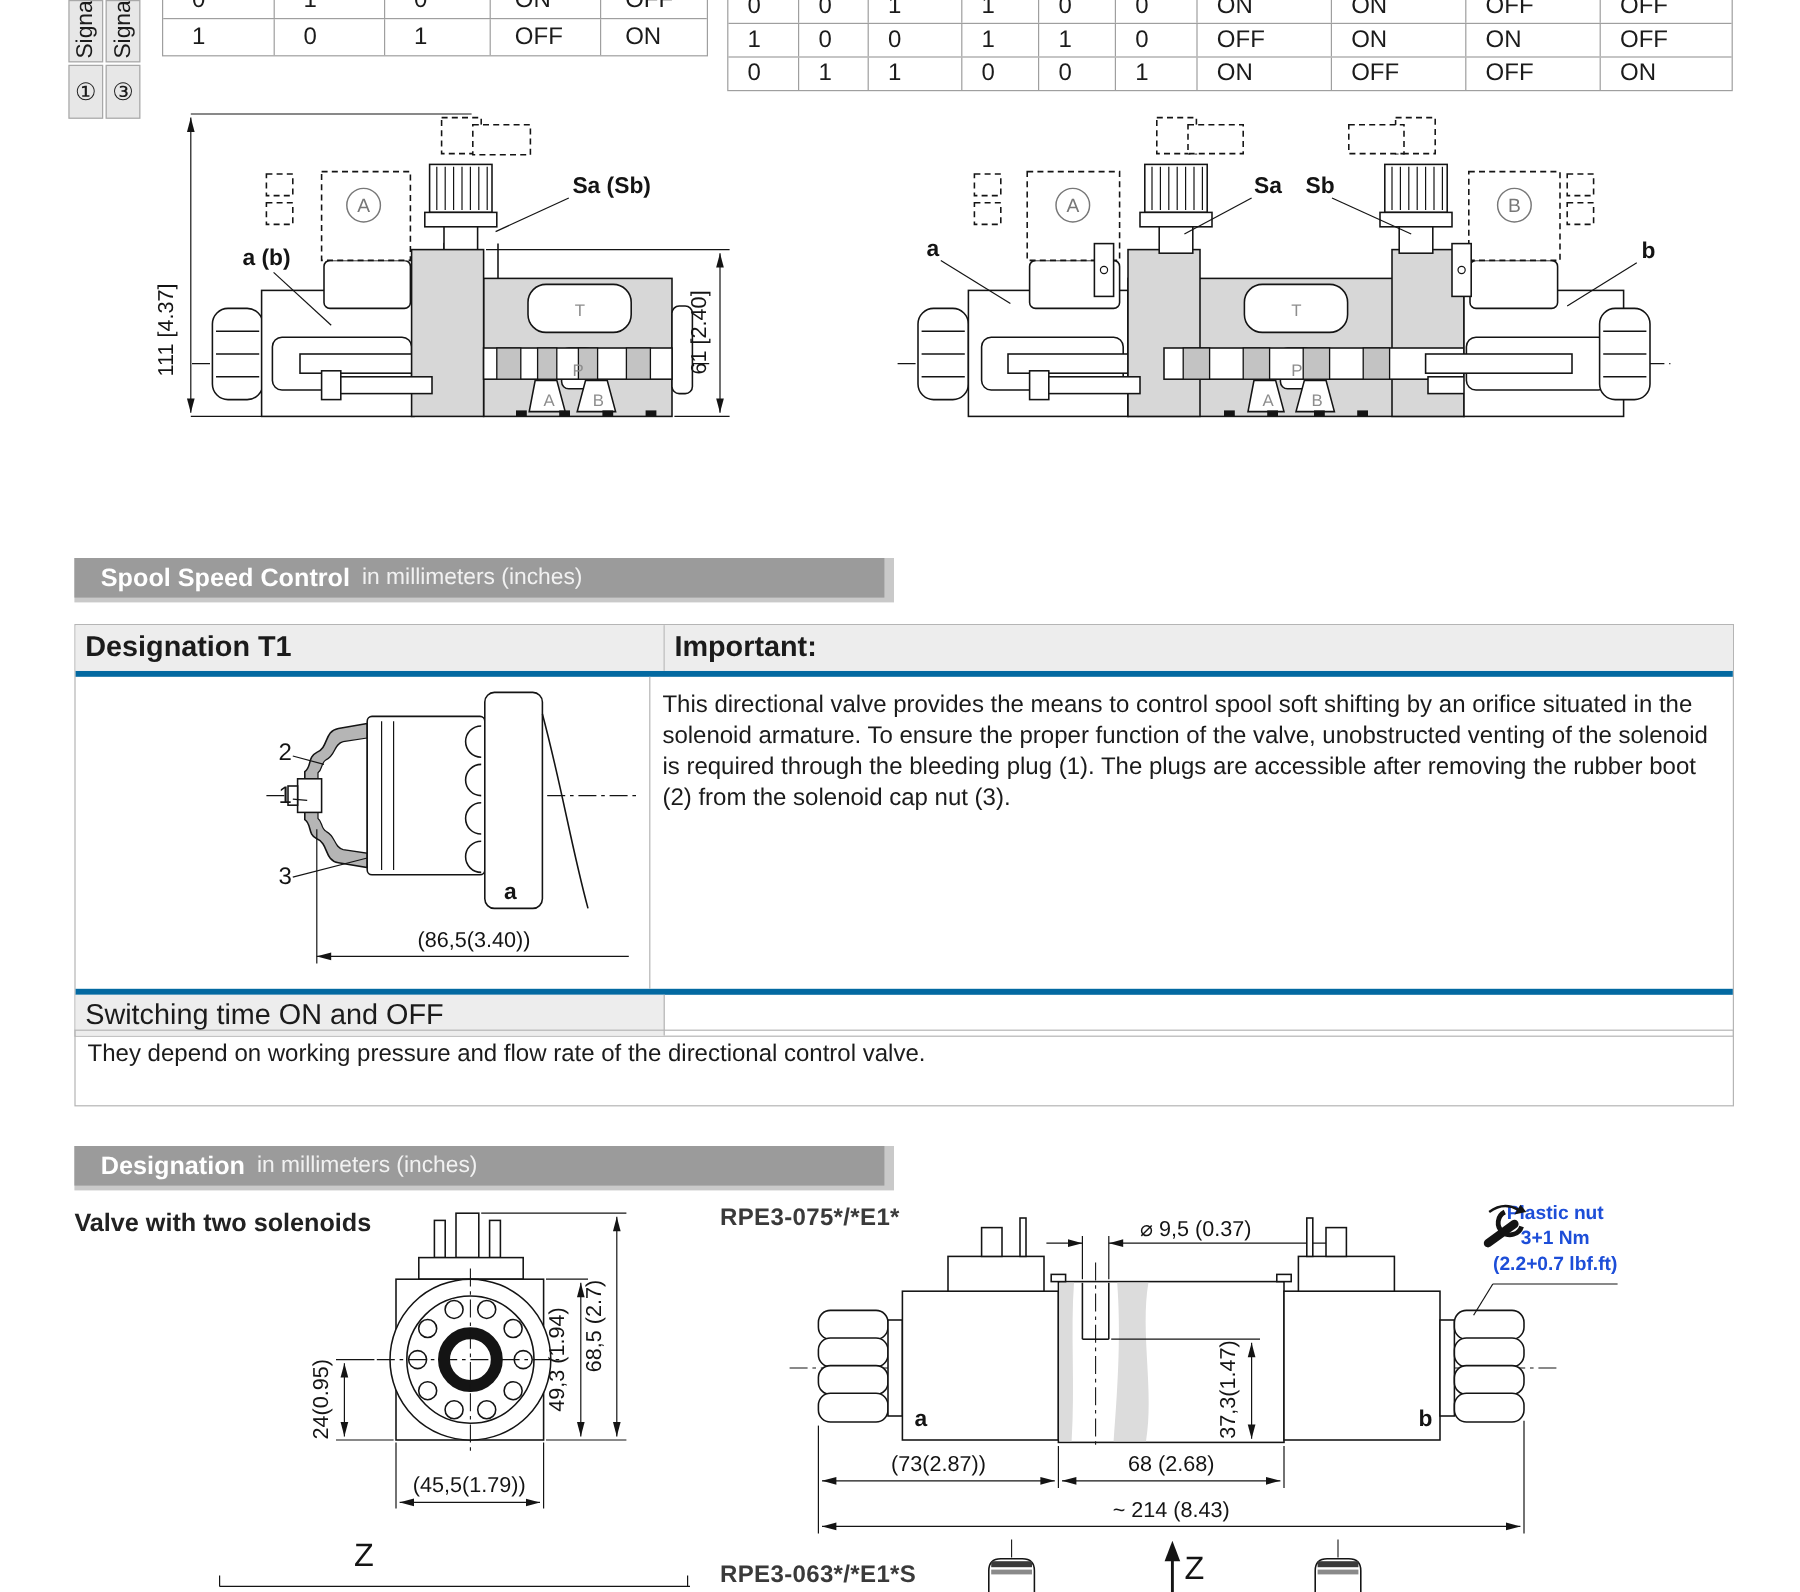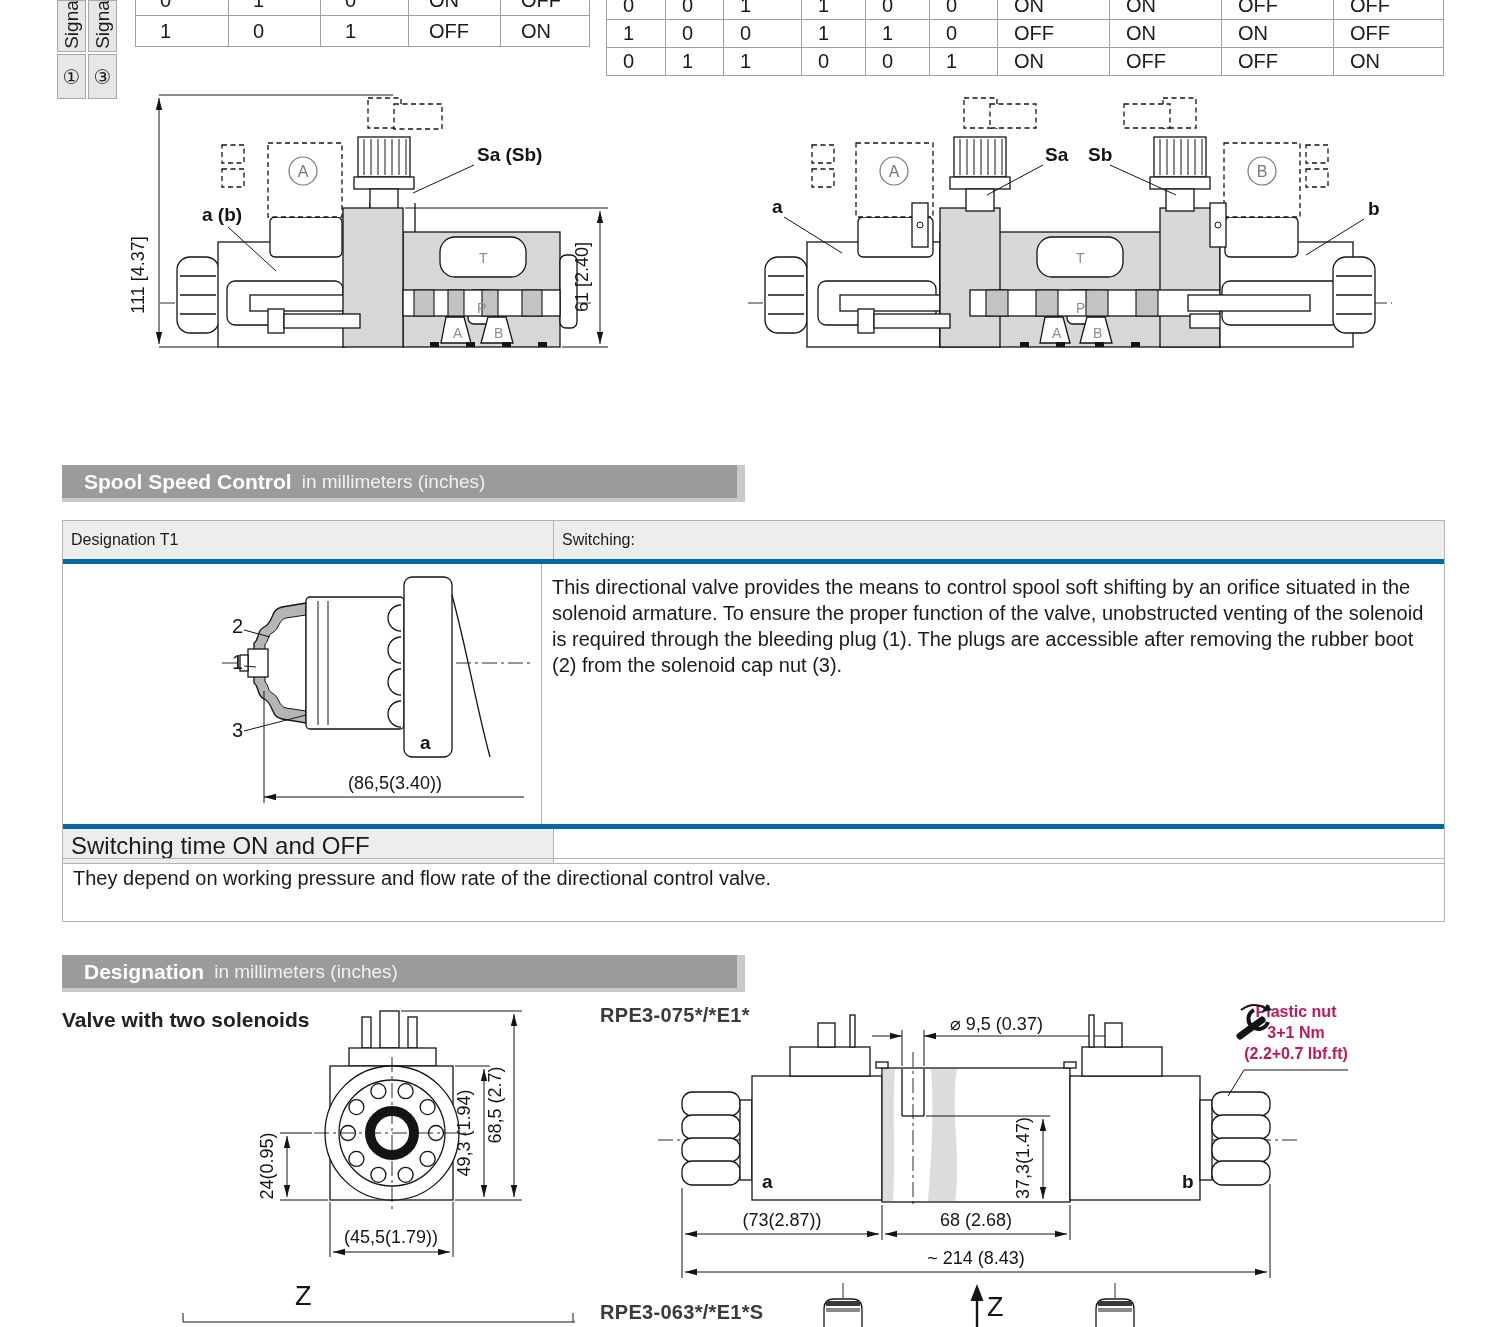--- a/index.html
+++ b/index.html
@@ -22,30 +22,30 @@
   .bar-inner{background:#9b9b9b;width:675px;height:33px;display:flex;align-items:center;
              padding-left:22px;box-sizing:border-box;gap:10px}
   .bar-title{color:#fff;font-weight:bold;font-size:21px}
   .bar-sub{color:#f1f1f1;font-size:19px}
   
   .sst{position:absolute;left:62px;top:520px;width:1383px;border:1px solid #b5b5b5;box-sizing:border-box;background:#fff}
   .sst-row{display:flex;border-top:5px solid #0369a1}
   .sst-row.first{border-top:none}
   .sst-cl{width:491px;box-sizing:border-box;border-right:1px solid #b5b5b5}
   .sst-cr{flex:1;box-sizing:border-box}
-  .hdrcell{background:#ededed;font-weight:normal;font-size:16px;display:flex;align-items:center;padding-left:8px}
+  .hdrcell{background:#ededed;font-weight:bold;font-size:24px;display:flex;align-items:center;padding-left:8px}
   .sst-imp{font-size:20px;line-height:26px;padding:10px 12px 0 10px;width:880px}
   .graycell{background:#ededed}
   .rowlabel{font-size:24px;display:flex;align-items:center;padding-left:8px}
   .notebox{position:absolute;left:62px;top:858px;width:1383px;height:64px;border:1px solid #b5b5b5;
            box-sizing:border-box;font-size:20px;line-height:24px;padding:7px 10px}
   .h-valve{position:absolute;left:62px;top:1008px;font-size:21px;font-weight:bold;color:#222}
   .model{position:absolute;font-size:20px;font-weight:bold;color:#3a3a3a;letter-spacing:.3px}
   .nutnote{position:absolute;left:1236px;top:1001px;width:120px;text-align:center;
-           font-size:16px;font-weight:bold;line-height:21px;color:#be185d}
+           font-size:16px;font-weight:bold;line-height:21px;color:#1d4ed8}
   
   svg{position:absolute}
   svg text{font-family:"Liberation Sans","DejaVu Sans",sans-serif}
   .ln{stroke:#141414;stroke-width:1.3;fill:none}
   .thin{stroke-width:1}
   .fw{fill:#fff;stroke:#141414;stroke-width:1.3}
   .fg{fill:#d7d7d7;stroke:#141414;stroke-width:1.3}
   .fg2{fill:#c3c3c3;stroke:#141414;stroke-width:1.1}
   .dash{stroke-dasharray:5 3.5}
   .cl{stroke:#141414;stroke-width:.9;stroke-dasharray:15 4 3 4;fill:none}
@@ -331,21 +331,21 @@
 <div class="bar-outer" style="left:62px;top:465px">
   <div class="bar-inner">
     <span class="bar-title">Spool Speed Control</span>
     <span class="bar-sub">in millimeters (inches)</span>
   </div>
 </div>
 
 <div class="sst">
   <div class="sst-row first" style="height:38px">
     <div class="sst-cl hdrcell">Designation T1</div>
-    <div class="sst-cr hdrcell">Switching:</div>
+    <div class="sst-cr hdrcell">Important:</div>
   </div>
   <div class="sst-row" style="height:260px">
     <div class="sst-cl"></div>
     <div class="sst-cr">
       <div class="sst-imp">This directional valve provides the means to control spool soft shifting by an orifice situated in the solenoid armature. To ensure the proper function of the valve, unobstructed venting of the solenoid is required through the bleeding plug (1). The plugs are accessible after removing the rubber boot (2) from the solenoid cap nut (3).</div>
     </div>
   </div>
   <div class="sst-row" style="height:34px">
     <div class="sst-cl graycell rowlabel">Switching time ON and OFF</div>
   </div>

